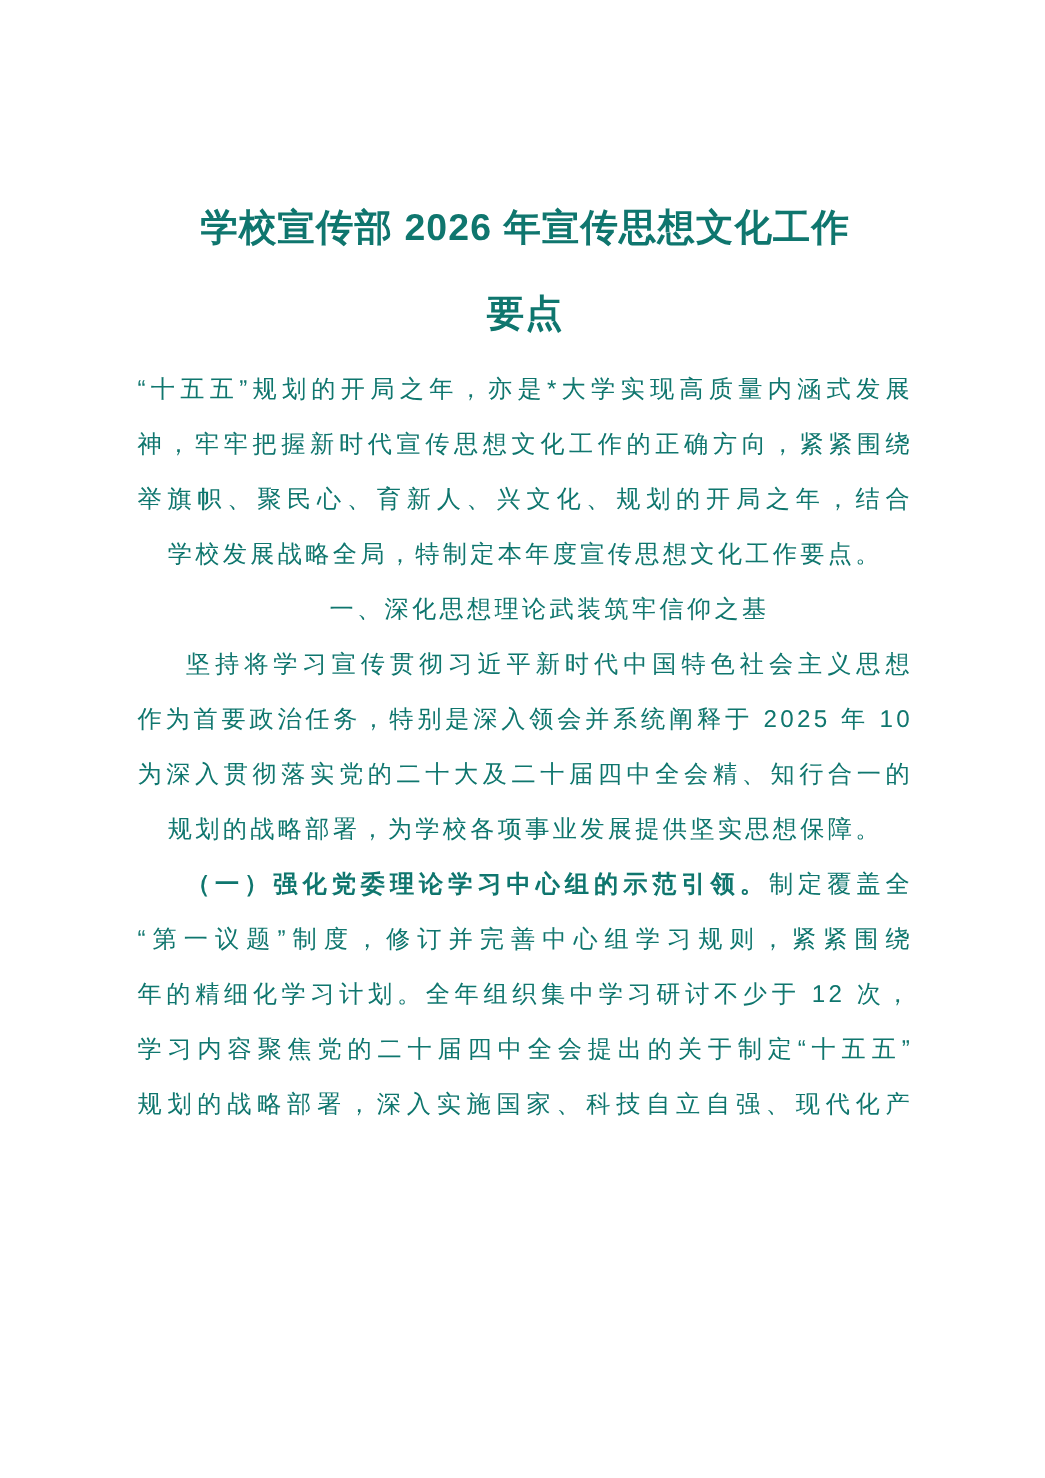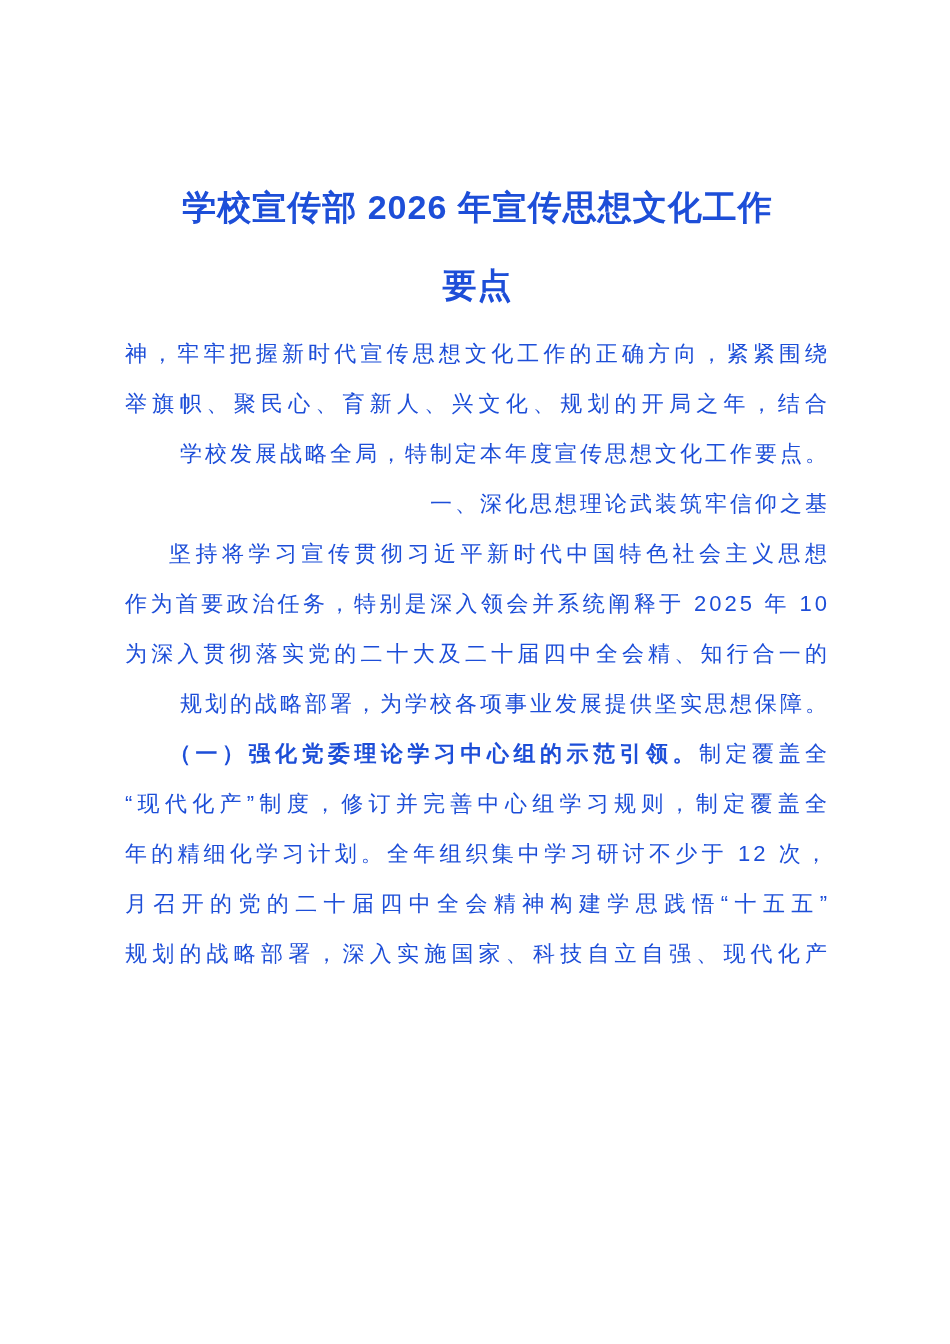--- a/index.html
+++ b/index.html
@@ -5,21 +5,21 @@
   html, body {
     margin: 0;
     padding: 0;
     background: #ffffff;
   }
   .page {
     position: relative;
     width: 950px;
     height: 1344px;
     background: #ffffff;
-    color: #1d4ed8;
+    color: #0f766e;
     font-family: "Liberation Sans", sans-serif;
     overflow: hidden;
   }
   .doc-title {
     position: absolute;
     left: 125px;
     top: 168px;
     width: 705px;
     text-align: center;
     font-size: 34px;
@@ -37,21 +37,21 @@
     top: 329px;
     width: 705px;
     font-size: 22px;
     line-height: 50px;
     letter-spacing: 3px;
   }
   .text-line {
     height: 50px;
     white-space: nowrap;
     overflow: visible;
-    text-align: right;
+    text-align: center;
   }
   .text-line.fill {
     text-align: justify;
     text-align-last: justify;
     text-justify: inter-character;
     white-space: normal;
   }
   .text-line.indent {
     text-indent: 2em;
   }
@@ -65,34 +65,35 @@
 </head>
 <body>
 
 <div class="page">
   <div class="doc-title">
     <div class="title-line">学校宣传部 2026 年宣传思想文化工作</div>
     <div class="title-line">要点</div>
   </div>
   <div class="doc-body">
       <div>
+        <div class="text-line fill"><span class="seg-regular">“十五五”规划的开局之年，亦是*大学实现高质量内涵式发展</span></div>
         <div class="text-line fill"><span class="seg-regular">神，牢牢把握新时代宣传思想文化工作的正确方向，紧紧围绕</span></div>
         <div class="text-line fill"><span class="seg-regular">举旗帜、聚民心、育新人、兴文化、规划的开局之年，结合</span></div>
         <div class="text-line"><span class="seg-regular">学校发展战略全局，特制定本年度宣传思想文化工作要点。</span></div>
       </div>
       <div>
         <div class="text-line indent"><span class="seg-regular">一、深化思想理论武装筑牢信仰之基</span></div>
       </div>
       <div>
         <div class="text-line fill indent"><span class="seg-regular">坚持将学习宣传贯彻习近平新时代中国特色社会主义思想</span></div>
         <div class="text-line fill"><span class="seg-regular">作为首要政治任务，特别是深入领会并系统阐释于 2025 年 10</span></div>
         <div class="text-line fill"><span class="seg-regular">为深入贯彻落实党的二十大及二十届四中全会精、知行合一的</span></div>
         <div class="text-line"><span class="seg-regular">规划的战略部署，为学校各项事业发展提供坚实思想保障。</span></div>
       </div>
       <div>
         <div class="text-line fill indent"><span class="seg-bold">（一）强化党委理论学习中心组的示范引领。</span><span class="seg-regular">制定覆盖全</span></div>
-        <div class="text-line fill"><span class="seg-regular">“现代化产”制度，修订并完善中心组学习规则，制定覆盖全</span></div>
+        <div class="text-line fill"><span class="seg-regular">“第一议题”制度，修订并完善中心组学习规则，紧紧围绕</span></div>
         <div class="text-line fill"><span class="seg-regular">年的精细化学习计划。全年组织集中学习研讨不少于 12 次，</span></div>
-        <div class="text-line fill"><span class="seg-regular">月召开的党的二十届四中全会精神构建学思践悟“十五五”</span></div>
+        <div class="text-line fill"><span class="seg-regular">学习内容聚焦党的二十届四中全会提出的关于制定“十五五”</span></div>
         <div class="text-line fill"><span class="seg-regular">规划的战略部署，深入实施国家、科技自立自强、现代化产</span></div>
       </div>
     </div>
 </div>
 
 </body></html>

